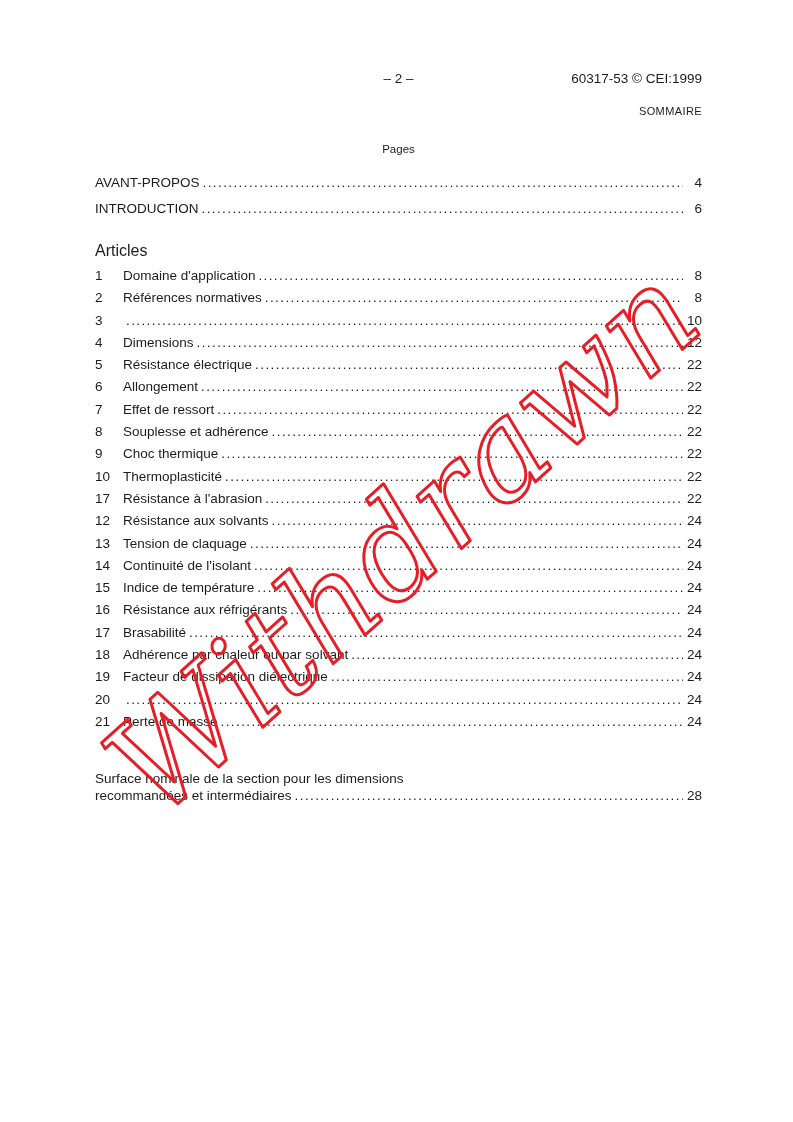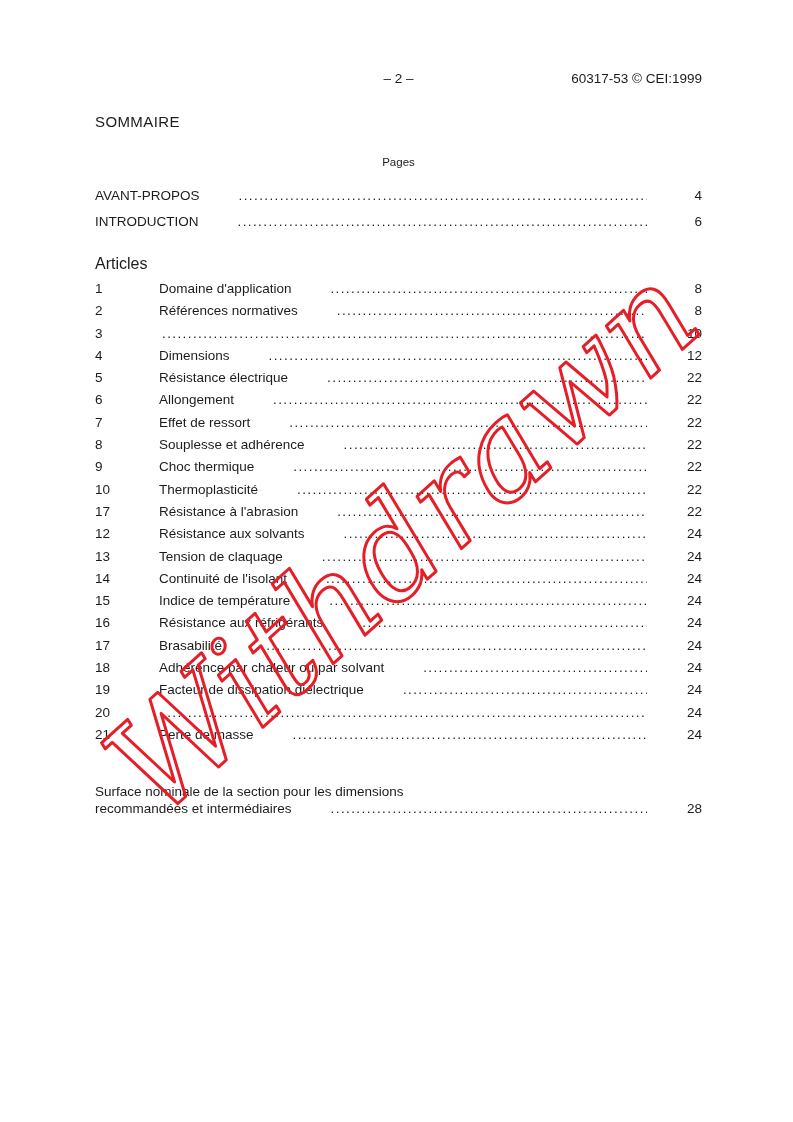--- a/index.html
+++ b/index.html
@@ -28,43 +28,42 @@
   .header .page-num {
     position: absolute;
     left: 50%;
     transform: translateX(-50%);
   }
   .header .doc-ref {
     position: absolute;
     right: 0;
   }
   .title {
-    text-align: left;
-    margin-top: 26px;
-    font-size: 15px;
+    text-align: right;
+    margin-top: 18px;
+    font-size: 11px;
     font-weight: normal;
     letter-spacing: 0.4px;
   }
   .pages-label {
     text-align: center;
     font-size: 11.5px;
     margin-top: 26px;
   }
   .front-list { margin-top: 15px; }
   .articles-label {
     font-size: 16px;
     margin-top: 20px;
   }
   .articles-list { margin-top: 5px; }
 
   .toc-row {
     display: flex;
     align-items: baseline;
     font-size: 13.5px;
-    gap: 36px;
   }
   .front-row { line-height: 26px; }
   .article-row { line-height: 22.3px; }
   .num { flex: none; width: 28px; }
   .label { flex: none; white-space: nowrap; }
   .dots {
     flex: 1 1 auto;
     overflow: hidden;
     white-space: nowrap;
     margin: 0 3px 0 3px;

